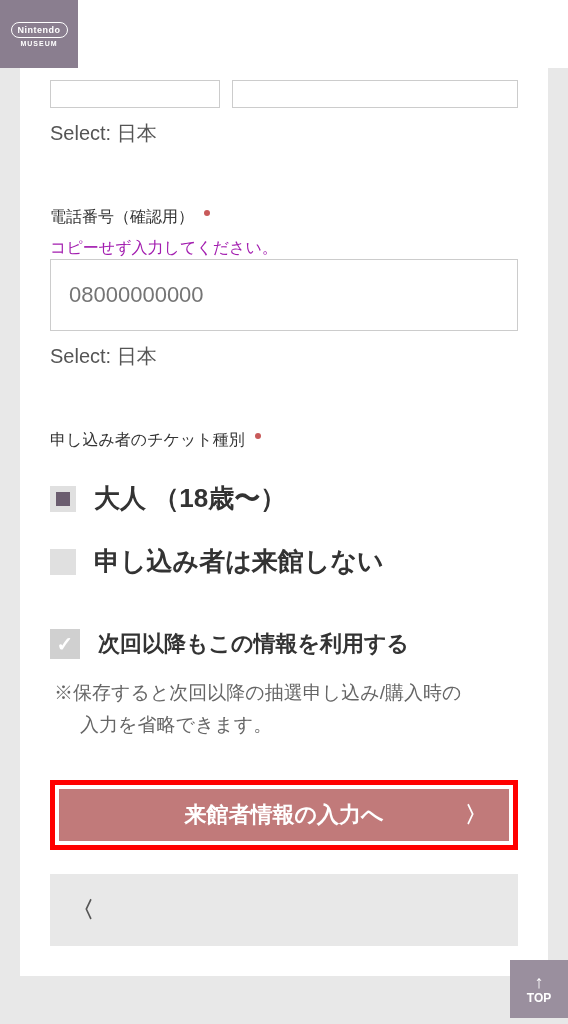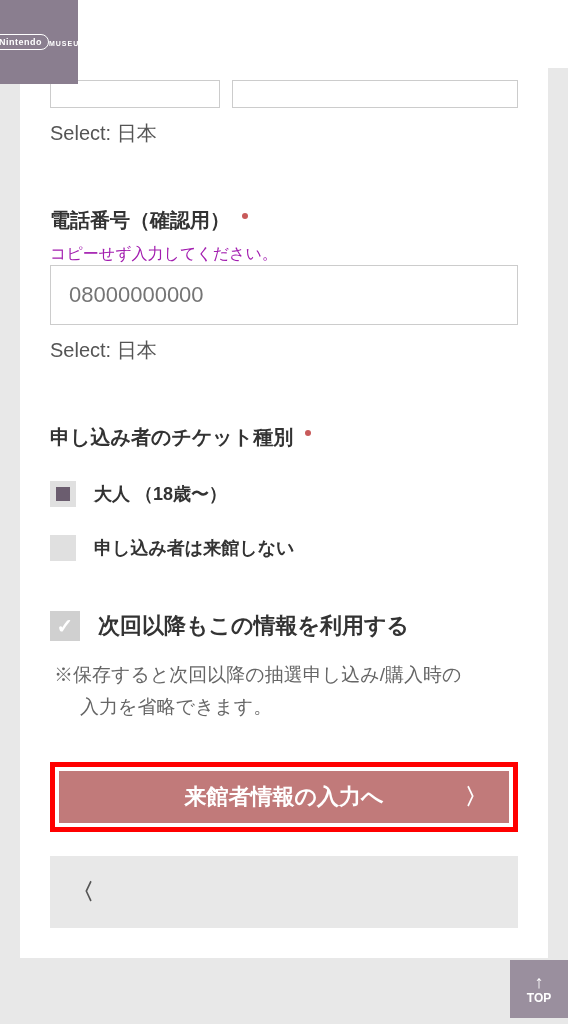--- a/index.html
+++ b/index.html
@@ -14,24 +14,24 @@
     .header {
       background: #fff;
       height: 68px;
       position: relative;
     }
     .logo {
       position: absolute;
       top: 0;
       left: 0;
       width: 78px;
-      height: 84px;
+      height: 68px;
       background: #8a7e8f;
       display: flex;
-      flex-direction: row;
+      flex-direction: column;
       align-items: center;
       justify-content: center;
       color: #fff;
     }
     .logo-nintendo {
       border: 1.5px solid #fff;
       border-radius: 10px;
       padding: 2px 6px;
       font-size: 9px;
       font-weight: bold;
@@ -67,36 +67,36 @@
     .select-value { font-size: 22px; color: #333; }
     .chevron-down {
       width: 0; height: 0;
       border-left: 7px solid transparent;
       border-right: 7px solid transparent;
       border-top: 9px solid #444;
     }
     .text-input {
       flex: 1;
       border: 1px solid #ccc;
-      height: 60px;
+      height: 72px;
       padding: 0 18px;
       font-size: 22px;
       color: #3b82f6;
       background: #fff;
     }
     .input-box-empty { flex: 1; border: 1px solid #ccc; height: 28px; background: #fff; }
     .select-label {
       font-size: 20px;
       color: #555;
       margin-bottom: 8px;
     }
     .section { margin-top: 60px; }
     .section-title {
-      font-size: 20px;
-      font-weight: bold;
+      font-size: 16px;
+      font-weight: normal;
       color: #333;
       margin-bottom: 10px;
     }
     .required-dot {
       display: inline-block;
       width: 6px; height: 6px;
       background: #c85a5a;
       border-radius: 50%;
       vertical-align: super;
       margin-left: 6px;
@@ -118,21 +118,21 @@
       display: flex;
       align-items: center;
       justify-content: center;
     }
     .radio-box.selected::after {
       content: '';
       width: 14px; height: 14px;
       background: #6b5d6f;
     }
     .radio-label {
-      font-size: 18px;
+      font-size: 26px;
       font-weight: bold;
       color: #333;
     }
     .checkbox-row {
       display: flex;
       align-items: center;
       gap: 18px;
       margin-top: 50px;
     }
     .checkbox-box {

